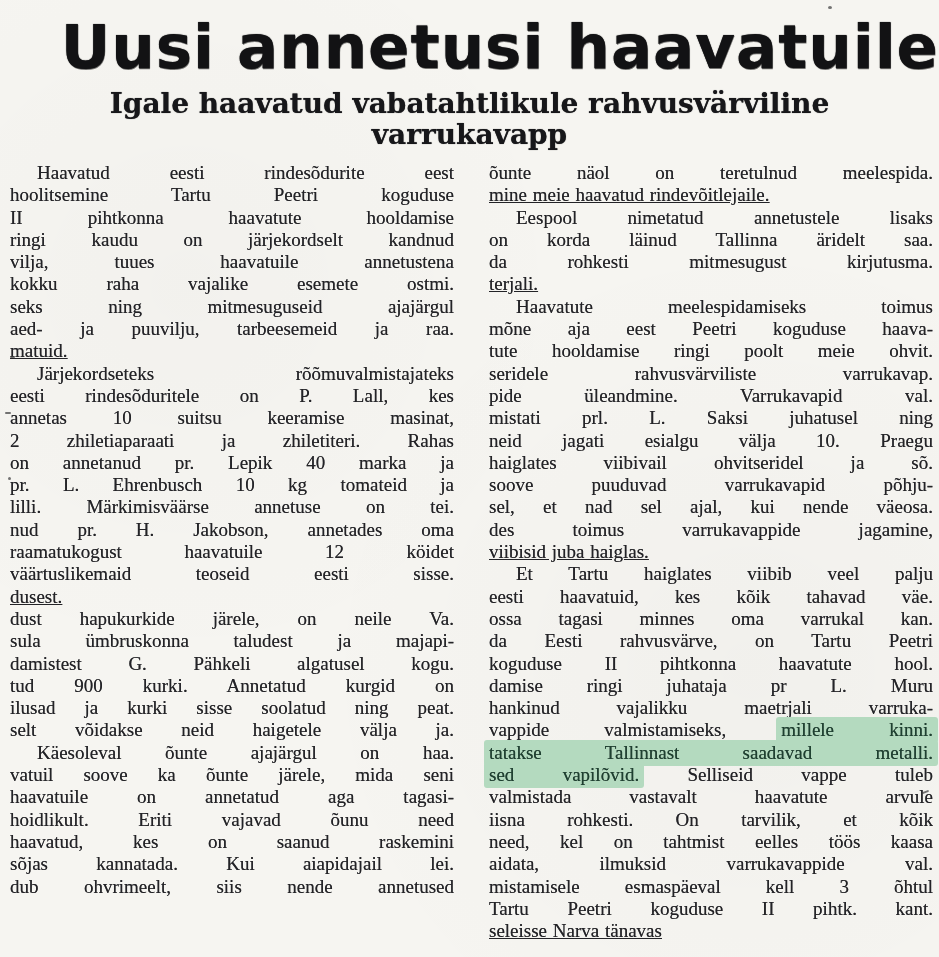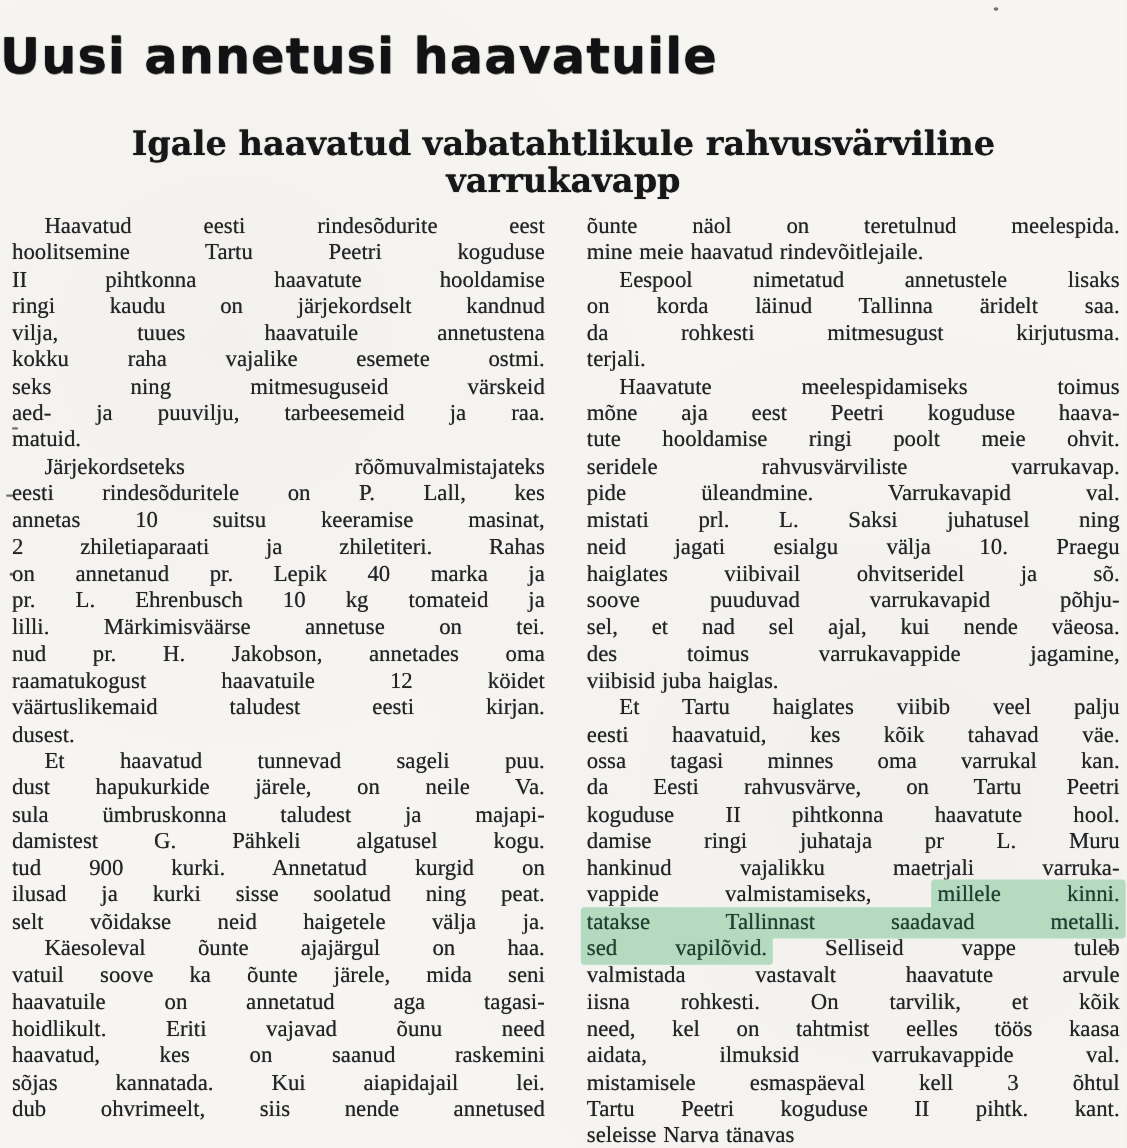--- a/index.html
+++ b/index.html
@@ -14,31 +14,31 @@
     background: #f6f5f1;
     background-image:
       radial-gradient(circle at 20% 30%, rgba(0,0,0,0.015), transparent 40%),
       radial-gradient(circle at 80% 70%, rgba(0,0,0,0.02), transparent 45%);
     color: #1e1e20;
     overflow: hidden;
   }
   .headline {
     margin: 0;
     padding-top: 8px;
-    text-align: left;
+    text-align: right;
     font-family: "DejaVu Sans", sans-serif;
     font-weight: bold;
-    font-size: 41px;
+    font-size: 61px;
     line-height: 78px;
     letter-spacing: 1px;
     color: #121214;
     text-shadow: 0 0 1px rgba(10,10,10,0.85), 0.5px 0.5px 0 rgba(10,10,10,0.5);
   }
   .subheadline {
-    margin: 18px 0 0 0;
+    margin: 2px 0 0 0;
     text-align: center;
     font-family: "DejaVu Serif", serif;
     font-weight: bold;
     font-size: 28px;
     line-height: 31px;
     color: #17171a;
     text-shadow: 0 0 0.8px rgba(10,10,10,0.8);
   }
   .columns {
     display: flex;
@@ -54,21 +54,21 @@
   }
   .paragraph { margin: 0; }
   .line {
     text-align: justify;
     text-align-last: justify;
     text-justify: inter-word;
     word-spacing: 1px;
     white-space: nowrap;
   }
   .line.first-indent { padding-left: 27px; }
-  .line.para-end { text-align-last: left; }
+  .line.para-end { text-align-last: left; text-decoration: underline; }
   .hl {
     background: #b4dabf;
     color: #1d4030;
     padding: 2px 5px 3px 5px;
     margin: -2px -5px -3px -5px;
     border-radius: 3px;
     box-decoration-break: clone;
     -webkit-box-decoration-break: clone;
   }
   .speck {
@@ -89,39 +89,38 @@
 
   <div class="columns">
     <div class="col">
         <div class="paragraph">
           <div class="line first-indent">Haavatud eesti rindesõdurite eest</div>
           <div class="line">hoolitsemine Tartu Peetri koguduse</div>
           <div class="line">II pihtkonna haavatute hooldamise</div>
           <div class="line">ringi kaudu on järjekordselt kandnud</div>
           <div class="line">vilja, tuues haavatuile annetustena</div>
           <div class="line">kokku raha vajalike esemete ostmi.</div>
-          <div class="line">seks ning mitmesuguseid värskeid</div>
+          <div class="line">seks ning mitmesuguseid ajajärgul</div>
           <div class="line">aed- ja puuvilju, tarbeesemeid ja raa.</div>
           <div class="line para-end">matuid.</div>
         </div>
         <div class="paragraph">
           <div class="line first-indent">Järjekordseteks rõõmuvalmistajateks</div>
           <div class="line">eesti rindesõduritele on P. Lall, kes</div>
           <div class="line">annetas 10 suitsu keeramise masinat,</div>
           <div class="line">2 zhiletiaparaati ja zhiletiteri. Rahas</div>
           <div class="line">on annetanud pr. Lepik 40 marka ja</div>
           <div class="line">pr. L. Ehrenbusch 10 kg tomateid ja</div>
           <div class="line">lilli. Märkimisväärse annetuse on tei.</div>
           <div class="line">nud pr. H. Jakobson, annetades oma</div>
           <div class="line">raamatukogust haavatuile 12 köidet</div>
-          <div class="line">väärtuslikemaid taludest eesti kirjan.</div>
+          <div class="line">väärtuslikemaid teoseid eesti sisse.</div>
           <div class="line para-end">dusest.</div>
         </div>
         <div class="paragraph">
-          <div class="line first-indent">Et haavatud tunnevad sageli puu.</div>
           <div class="line">dust hapukurkide järele, on neile Va.</div>
           <div class="line">sula ümbruskonna taludest ja majapi-</div>
           <div class="line">damistest G. Pähkeli algatusel kogu.</div>
           <div class="line">tud 900 kurki. Annetatud kurgid on</div>
           <div class="line">ilusad ja kurki sisse soolatud ning peat.</div>
           <div class="line">selt võidakse neid haigetele välja ja.</div>
         </div>
         <div class="paragraph">
           <div class="line first-indent">Käesoleval õunte ajajärgul on haa.</div>
           <div class="line">vatuil soove ka õunte järele, mida seni</div>

